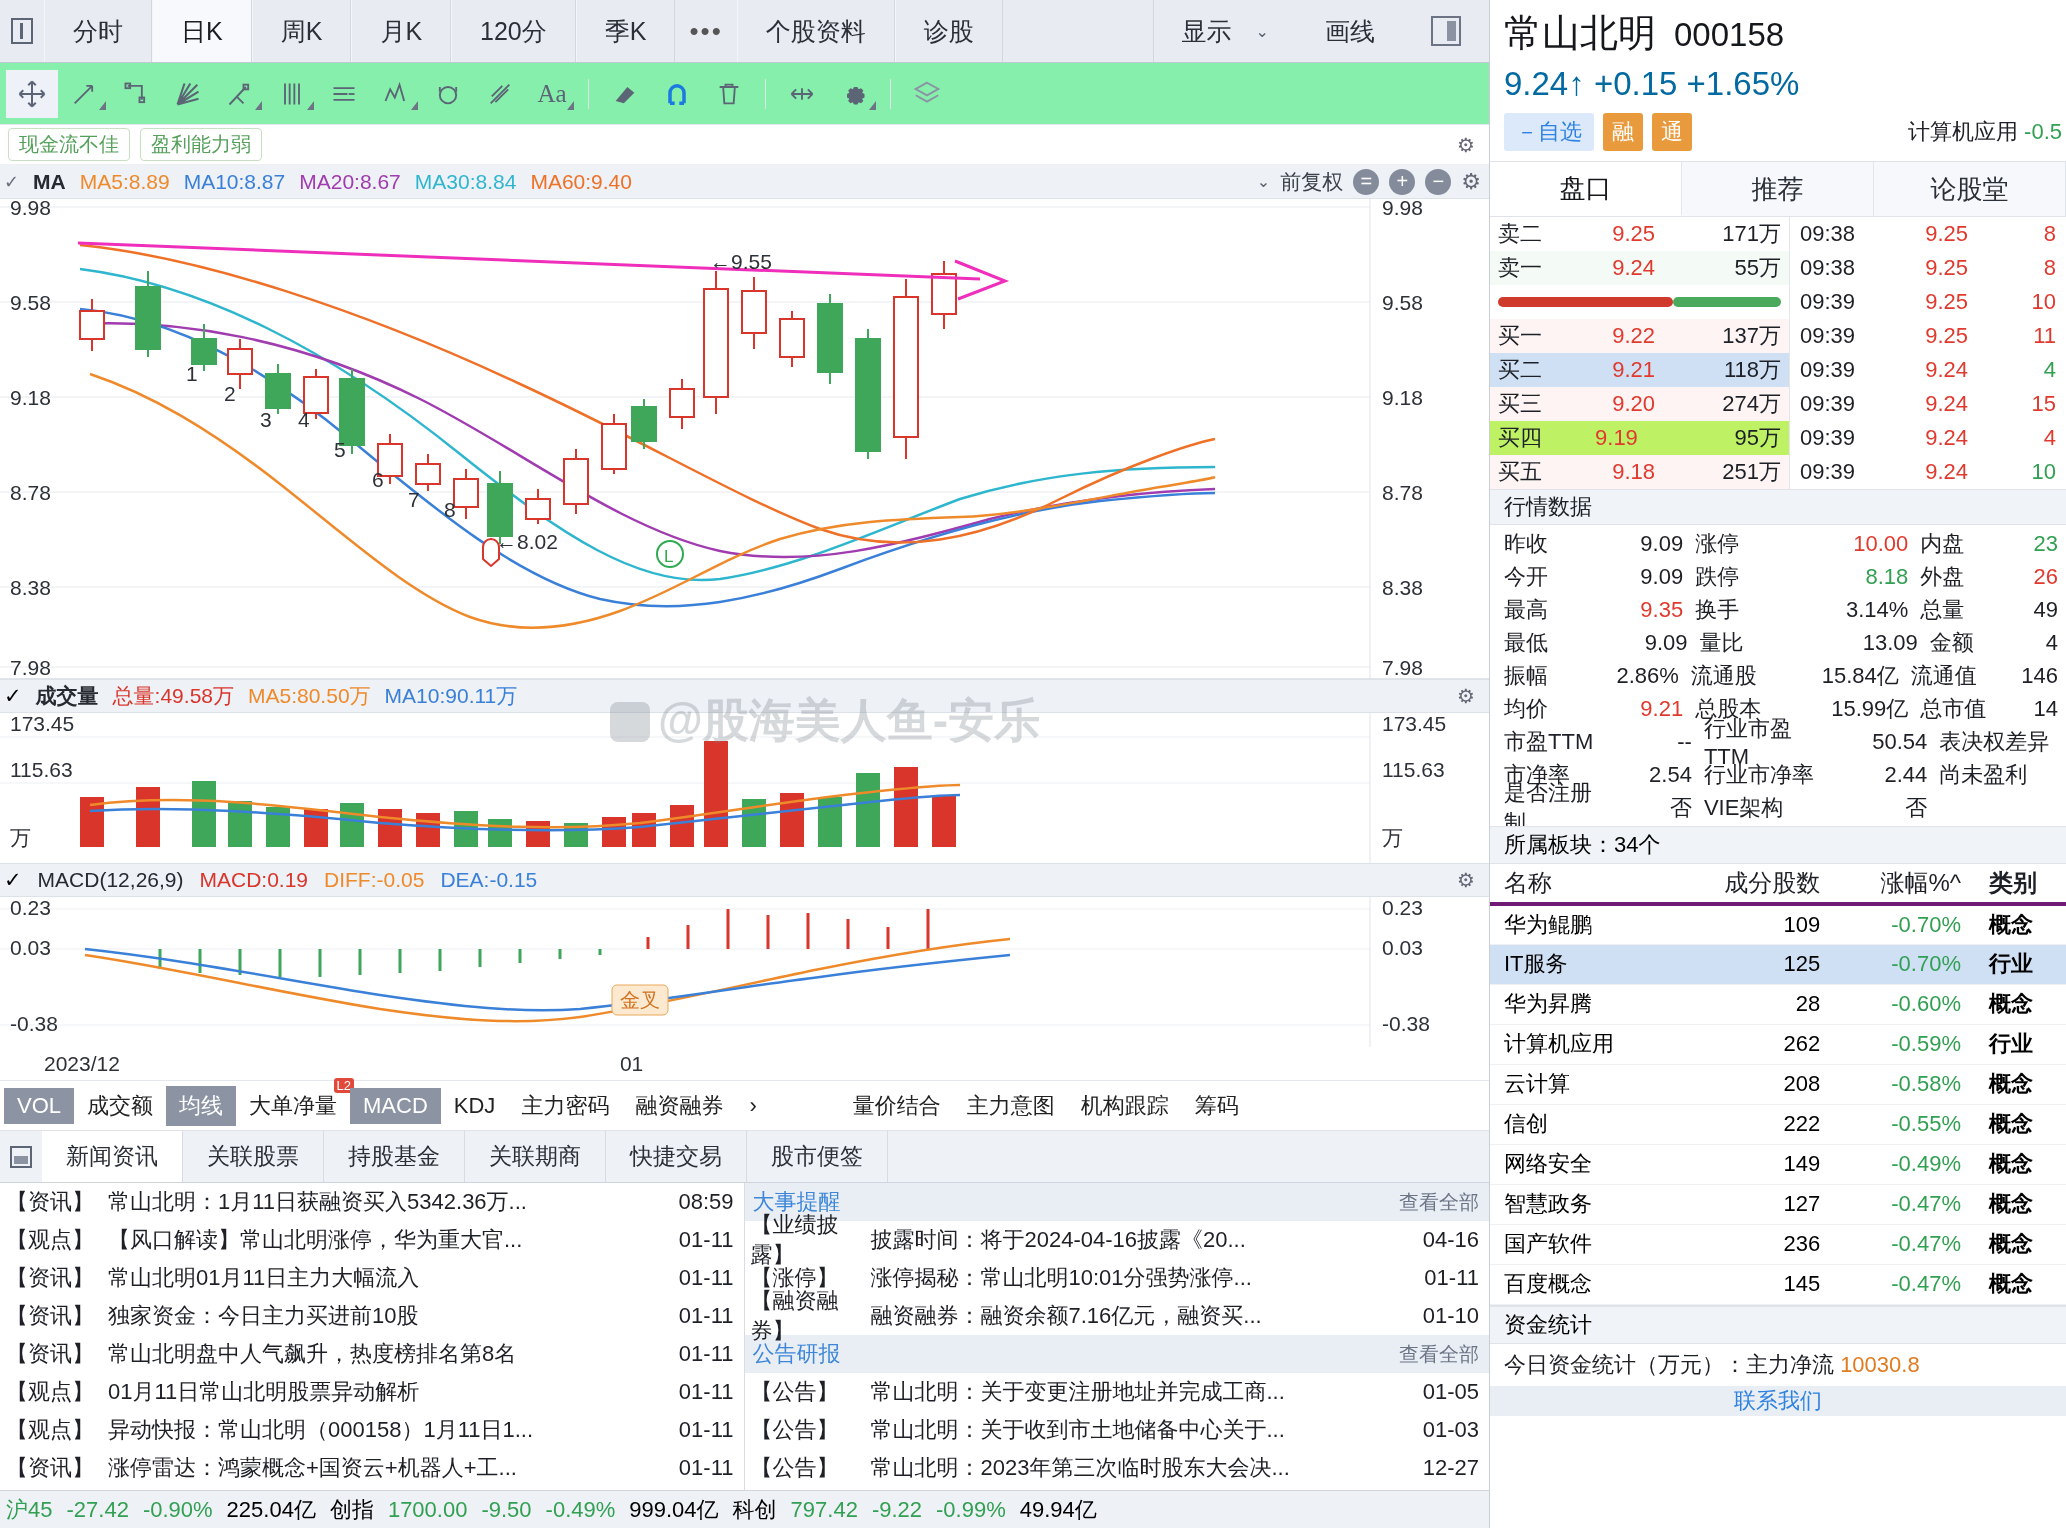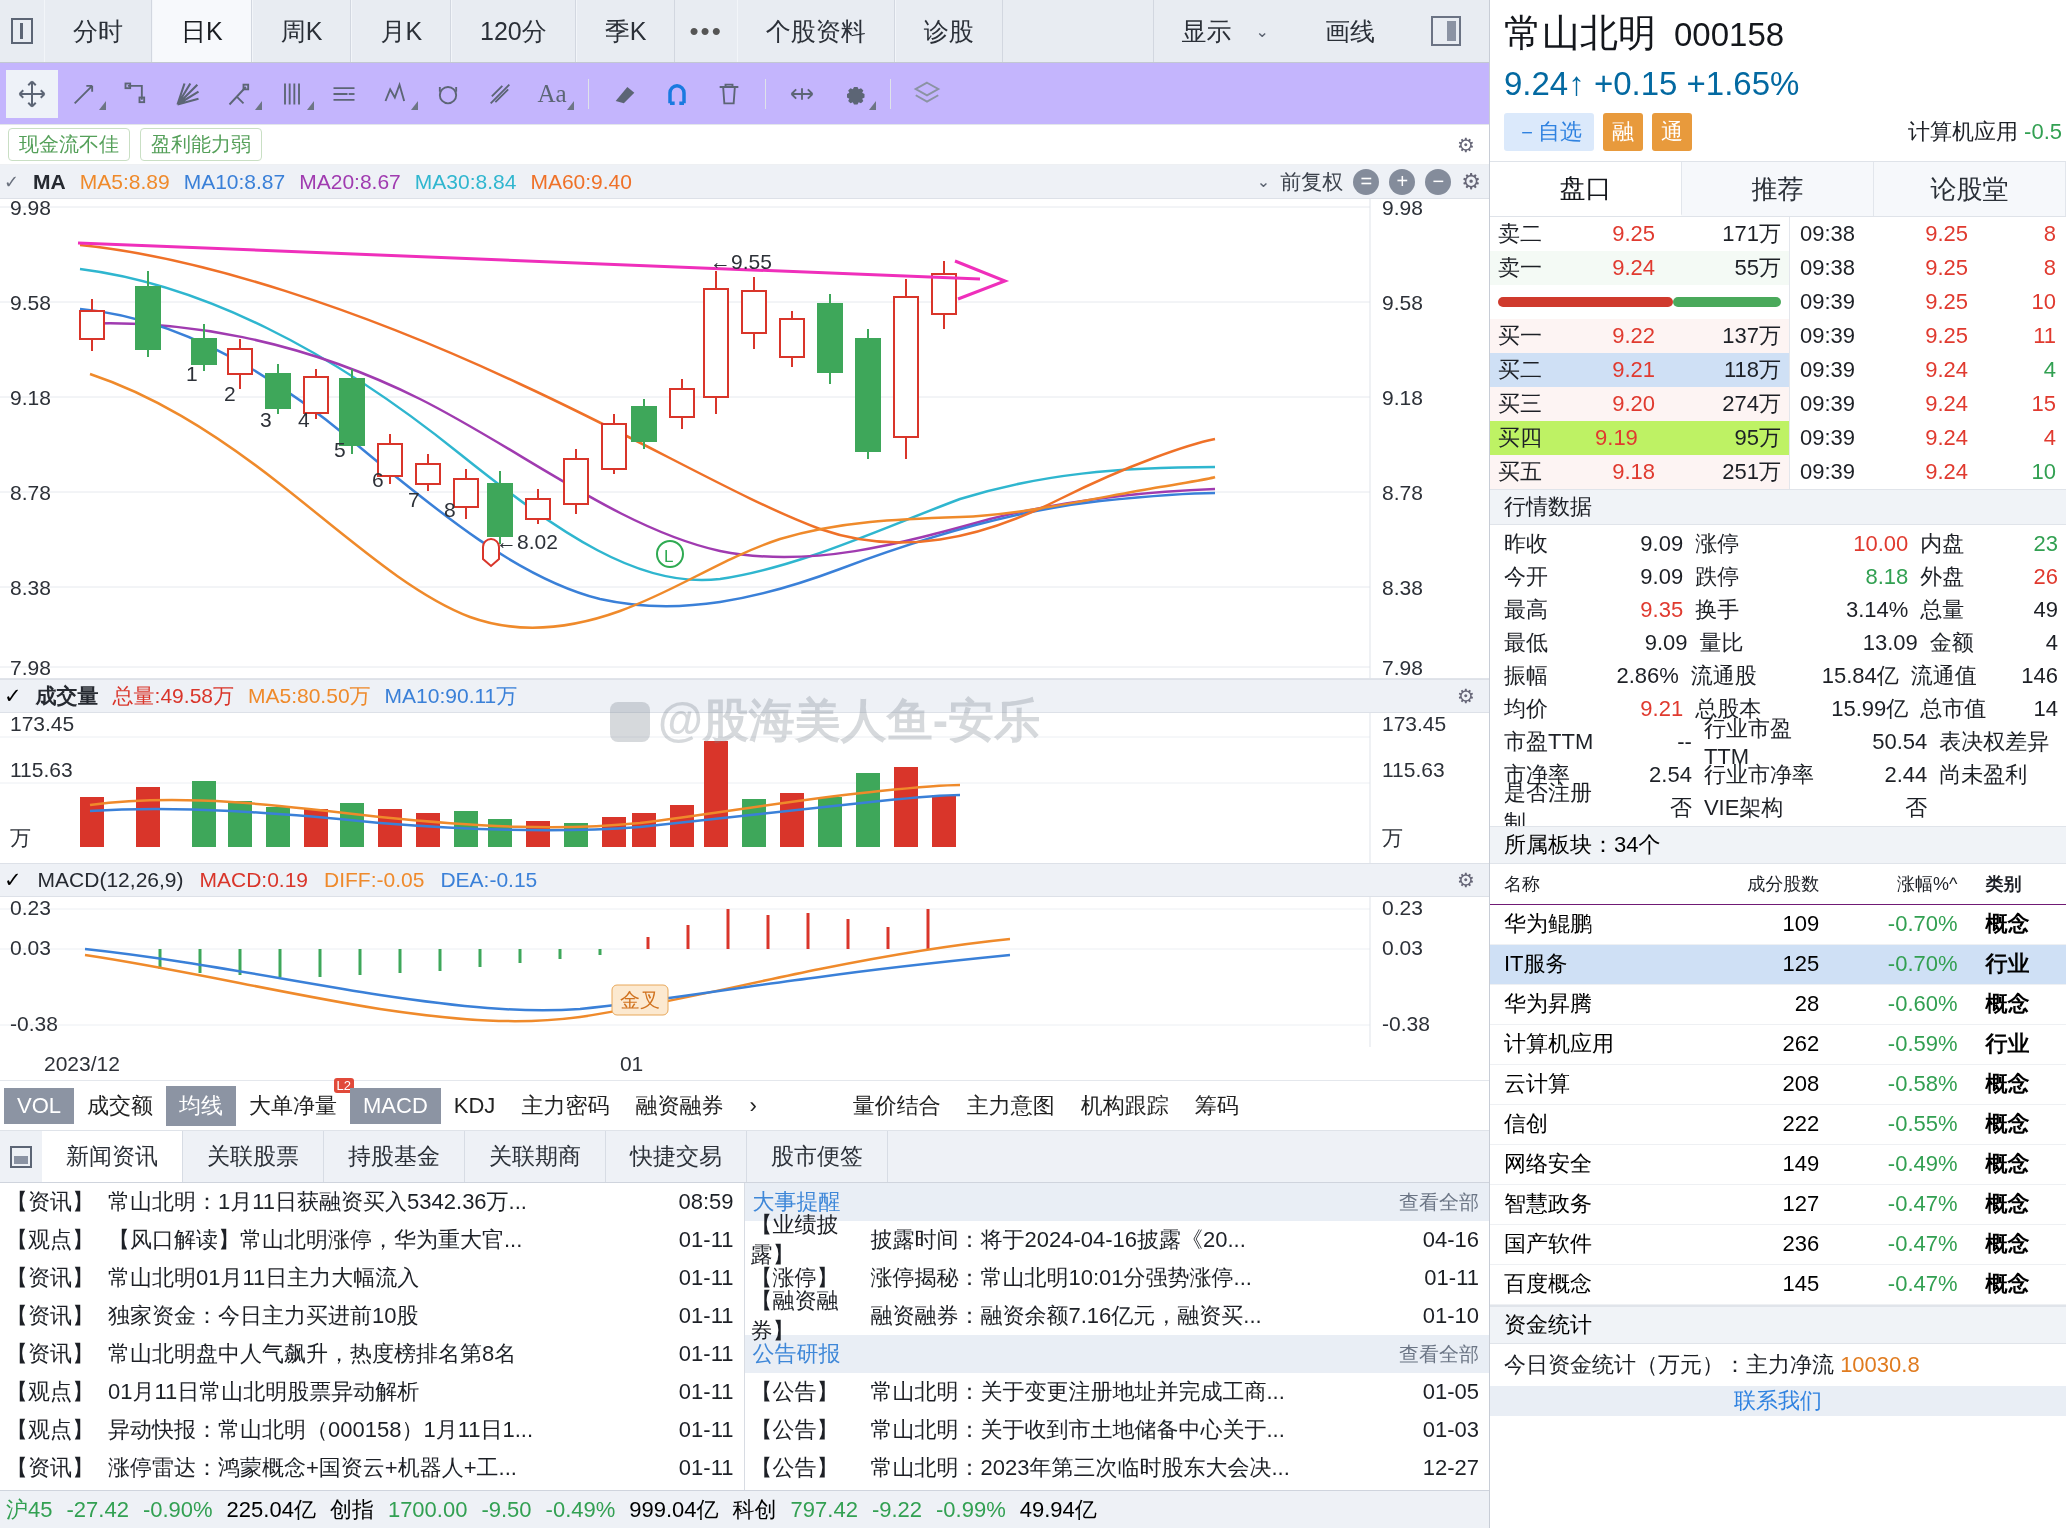--- a/index.html
+++ b/index.html
@@ -22,21 +22,21 @@
          border-right:1px solid #d2d7e0; border-left:1px solid #f2f5f9; white-space:nowrap; }
   .tab.active { background:#f7f9fc; color:#1a1d22; }
   .tab.dots { padding:0 14px; font-size:26px; letter-spacing:2px; color:#555; border:none; }
   .topbar .spacer { flex:1; border-right:1px solid #d2d7e0; }
   .tab.plain { border:none;gap:16px; }
   .chev { font-size:16px; margin-left:8px; color:#5a6270; }
   .panelicon { width:30px; height:30px; border:2px solid #6b7384; position:relative; }
   .panelicon:after { content:""; position:absolute; right:3px; top:3px; bottom:3px; width:9px; background:#8b93a3; }
 
   
-  .drawbar { height:62px; background:#c4b5fd; display:flex; align-items:center; padding-left:6px; border-bottom:1px solid #e3e6eb; }
+  .drawbar { height:62px; background:#86efac; display:flex; align-items:center; padding-left:6px; border-bottom:1px solid #e3e6eb; }
   .dtool { width:52px; height:48px; display:flex; align-items:center; justify-content:center; position:relative; color:#5c6575; }
   .dtool.sel { background:#eef2f8; }
   .dtool .car { position:absolute; right:4px; bottom:8px; width:0;height:0;
        border-left:7px solid transparent; border-bottom:9px solid #6d7585; }
   .dsep { width:1px; height:30px; background:#dfe3e9; margin:0 10px; }
 
   
   .tagrow { height:40px; display:flex; align-items:center; padding-left:8px; gap:10px; border-bottom:1px solid #eef0f3; position:relative;text-align:right; }
   .tg { border:1px solid #c9dfc4; color:#55a05a; font-size:20px; padding:2px 10px; border-radius:4px; }
   .gearR { position:absolute; right:14px; color:#667; font-size:20px; }
@@ -133,21 +133,21 @@
   .mdrow { display:flex; align-items:center; height:33px; font-size:22px; padding:0 8px 0 14px; }
   .mdrow .k { width:92px; color:#1d2026;}
   .mdrow .v { width:110px; text-align:right; padding-right:12px;}
   .mdrow .k2 { width:128px; color:#1d2026;}
   .mdrow .v2 { width:110px; text-align:right; padding-right:12px;}
   .mdrow .k3 { width:120px; color:#1d2026;}
   .mdrow .v3 { flex:1; text-align:right; }
 
   .blkhdr { height:38px; background:#f0f3f7; display:flex; align-items:center; font-size:22px; padding-left:14px; border-top:1px solid #e0e4ea; border-bottom:1px solid #e0e4ea;}
   .btbl { width:100%; border-collapse:collapse; }
-  .btbl th { font-size:18px; font-weight:normal; color:#1d2026; height:40px; background:#fff; border-bottom:1px solid #701a75; }
+  .btbl th { font-size:24px; font-weight:normal; color:#1d2026; height:40px; background:#fff; border-bottom:4px solid #701a75; }
   .btbl td { font-size:22px; height:40px; border-bottom:1px solid #eef0f3; }
   .btbl .cname { padding-left:14px; text-align:left; }
   .btbl .cnum { text-align:right; padding-right:16px; }
   .btbl .cpct { text-align:right; padding-right:14px; color:#32a052;}
   .btbl .ccat { padding-left:14px; text-align:left;font-weight:bold;}
   .btbl tr.hl td { background:#cfe0f5; }
   .btbl th.cname{padding-left:14px;text-align:left;}
   .btbl th.cnum{text-align:right;padding-right:16px;}
   .btbl th.cpct{text-align:right;padding-right:14px;color:#1d2026;}
   .btbl th.ccat{padding-left:14px;text-align:left;}

